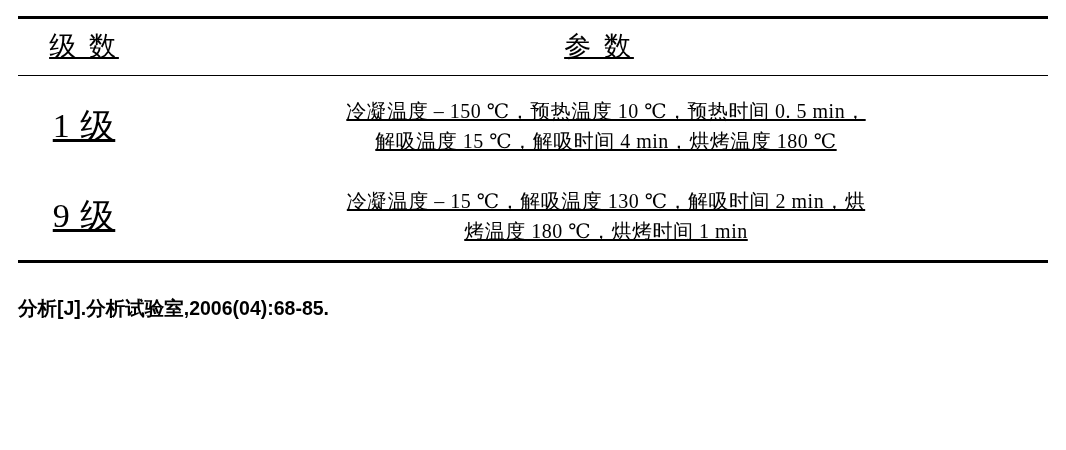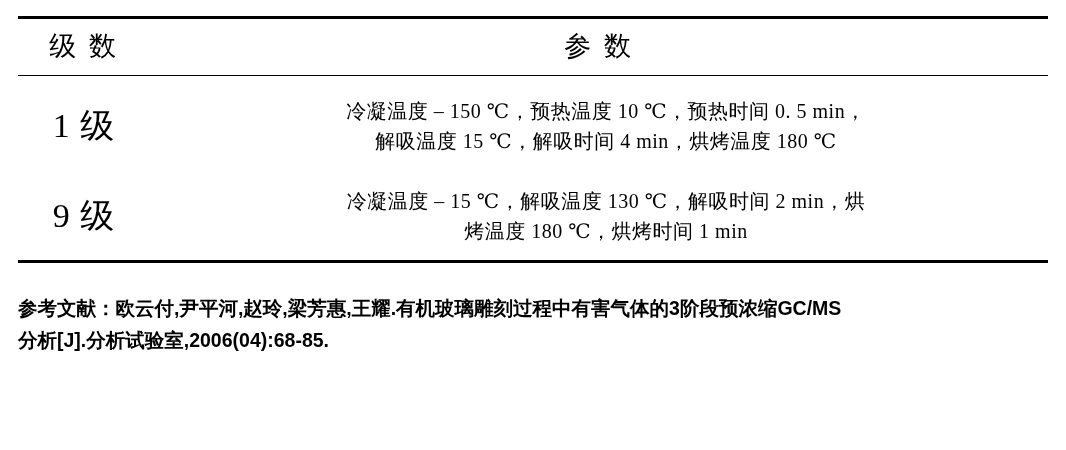--- a/index.html
+++ b/index.html
@@ -17,20 +17,21 @@
   .page {
     position: relative;
     width: 1066px;
     height: 450px;
     box-sizing: border-box;
     padding: 0 18px;
   }
   .table-wrap {
     width: 1030px;
     margin: 16px auto;
+    text-decoration: underline;
   }
   table.tbl {
     width: 100%;
     border-collapse: collapse;
     table-layout: fixed;
   }
   table.tbl col.c1 { width: 132px; }
   table.tbl col.c2 { width: auto; }
 
   .rule-top {
@@ -131,17 +132,16 @@
             <span class="param-line">烤温度 180 ℃，烘烤时间 1 min</span>
           </td>
         </tr>
       </tbody>
     </table>
 
     <div class="rule-bottom"></div>
   </div>
 
   <div class="ref">
-    <span class="ref-line">参考文献：欧云付,尹平河,赵玲,梁芳惠,王耀.有机玻璃雕刻过程中有害气体的3阶段预浓缩GC/MS</span>
     <span class="ref-line">分析[J].分析试验室,2006(04):68-85.</span>
   </div>
 
 </div>
 
 </body></html>

